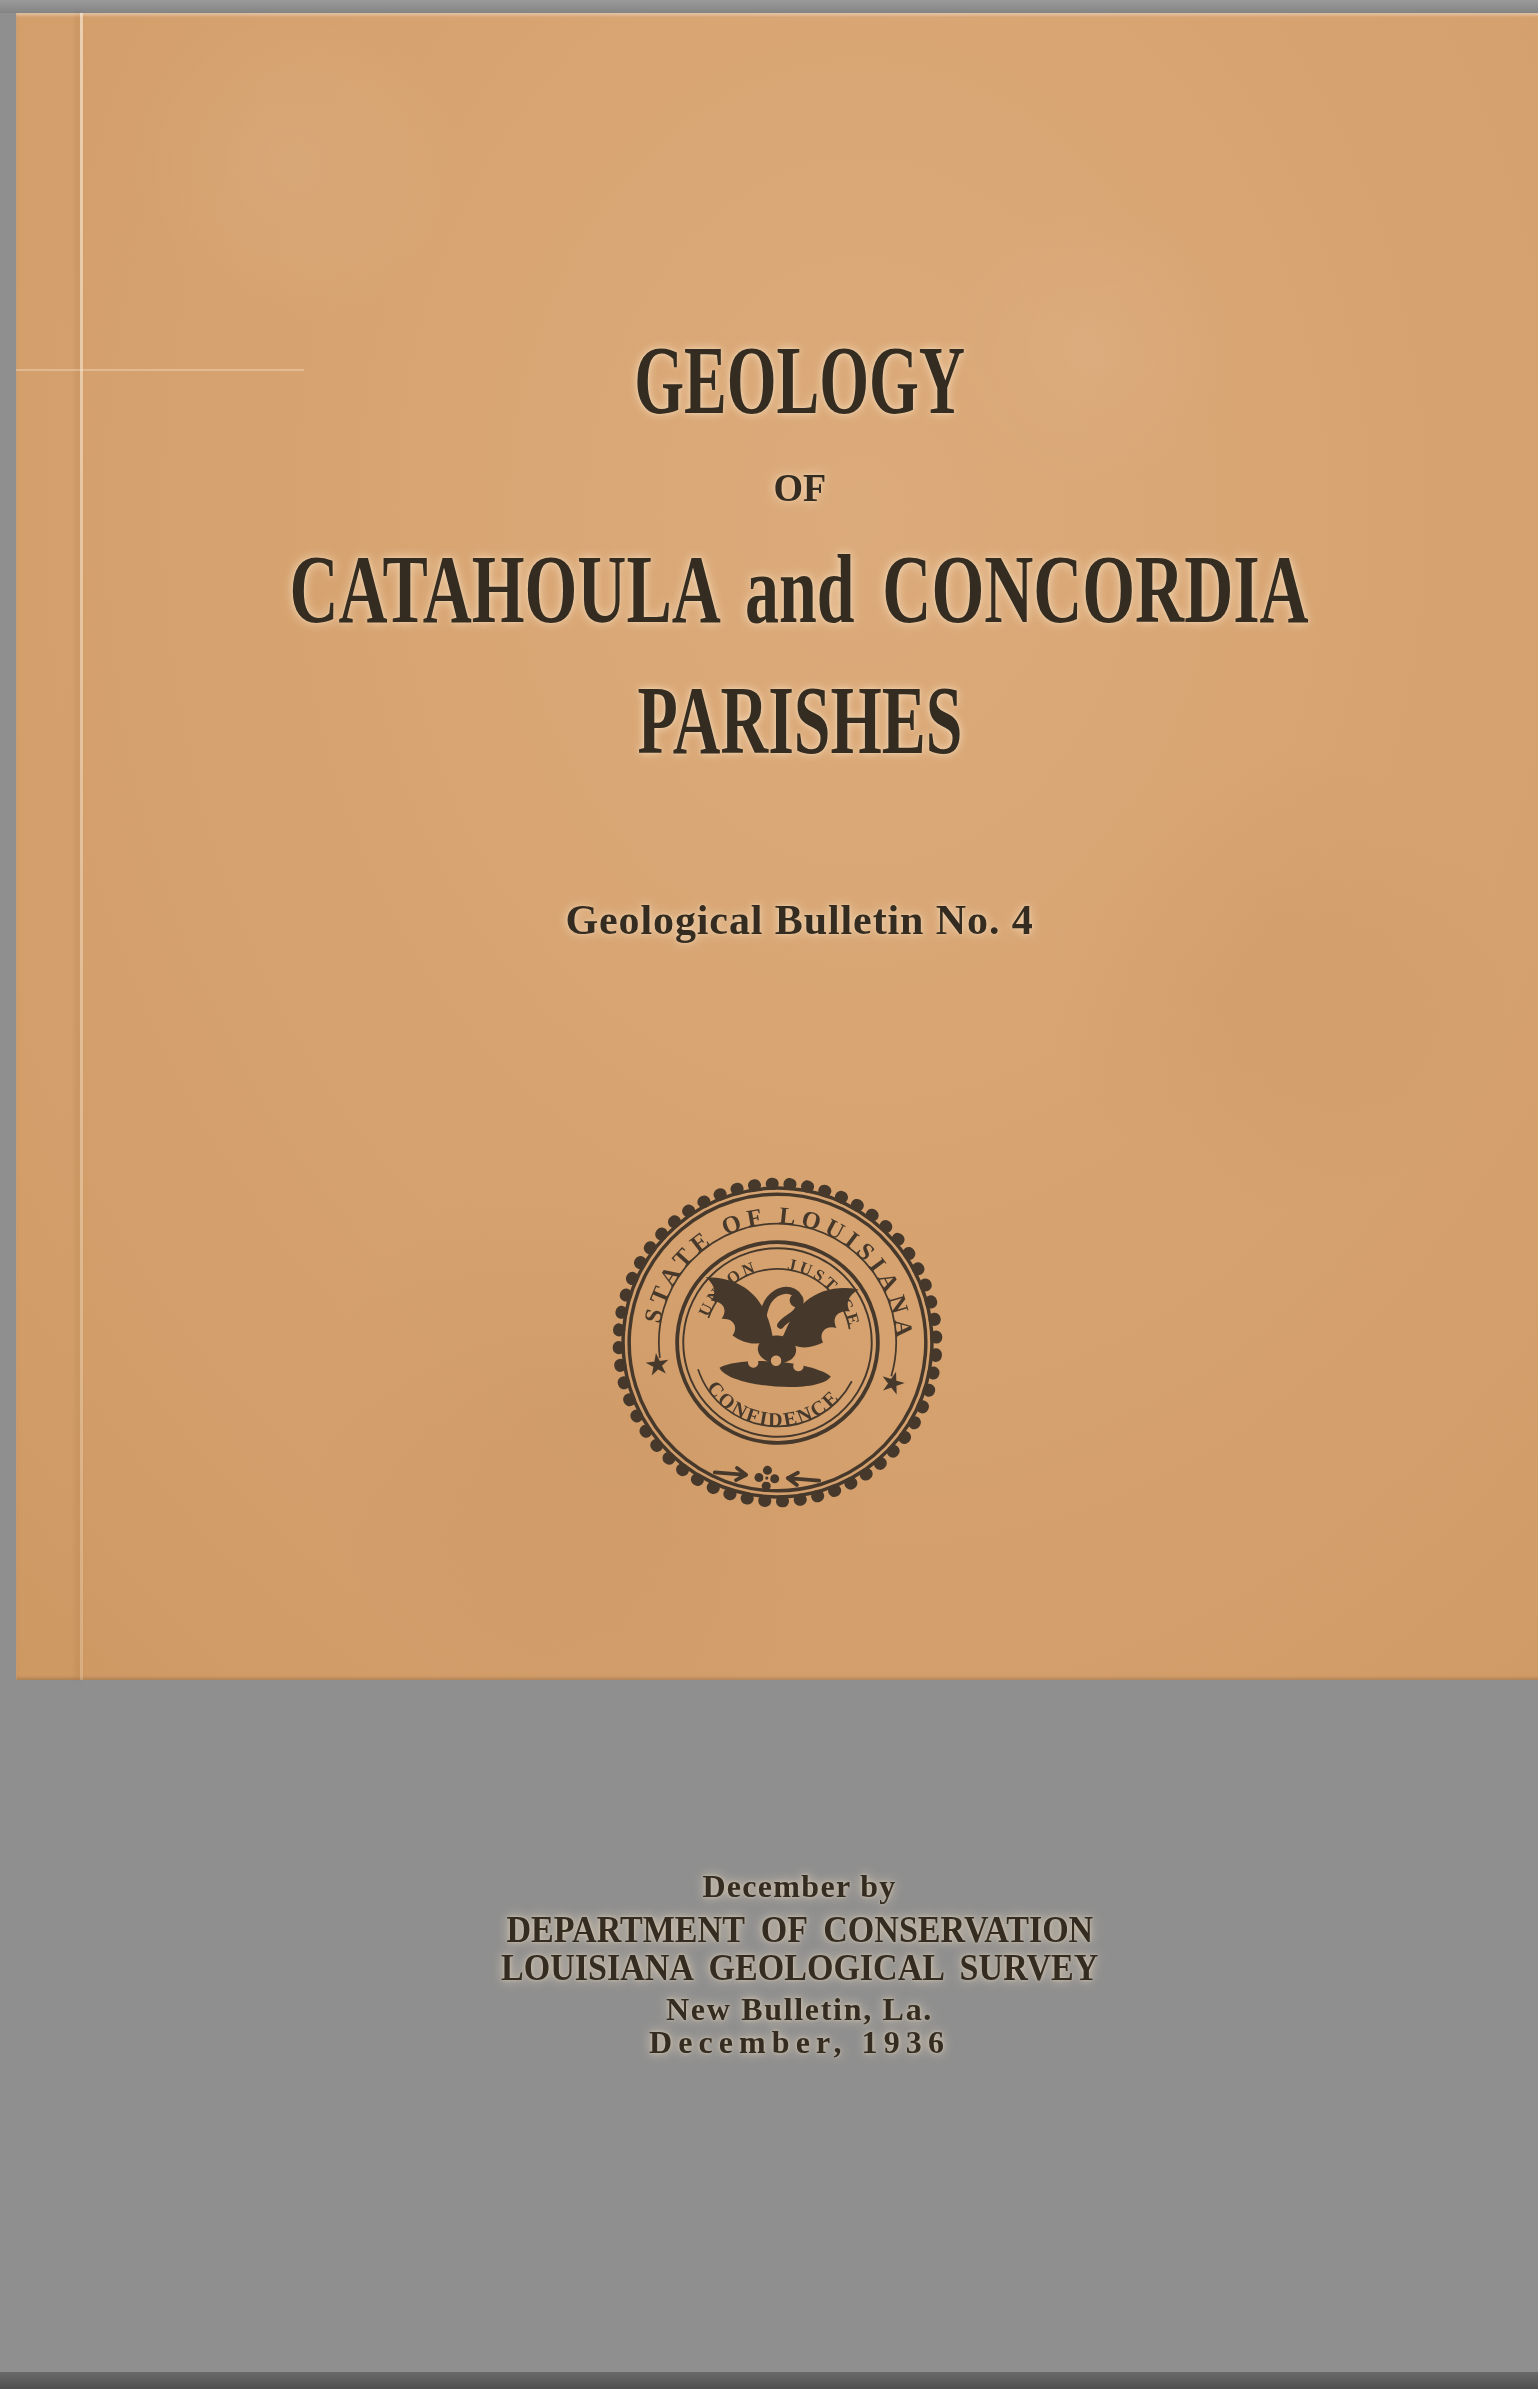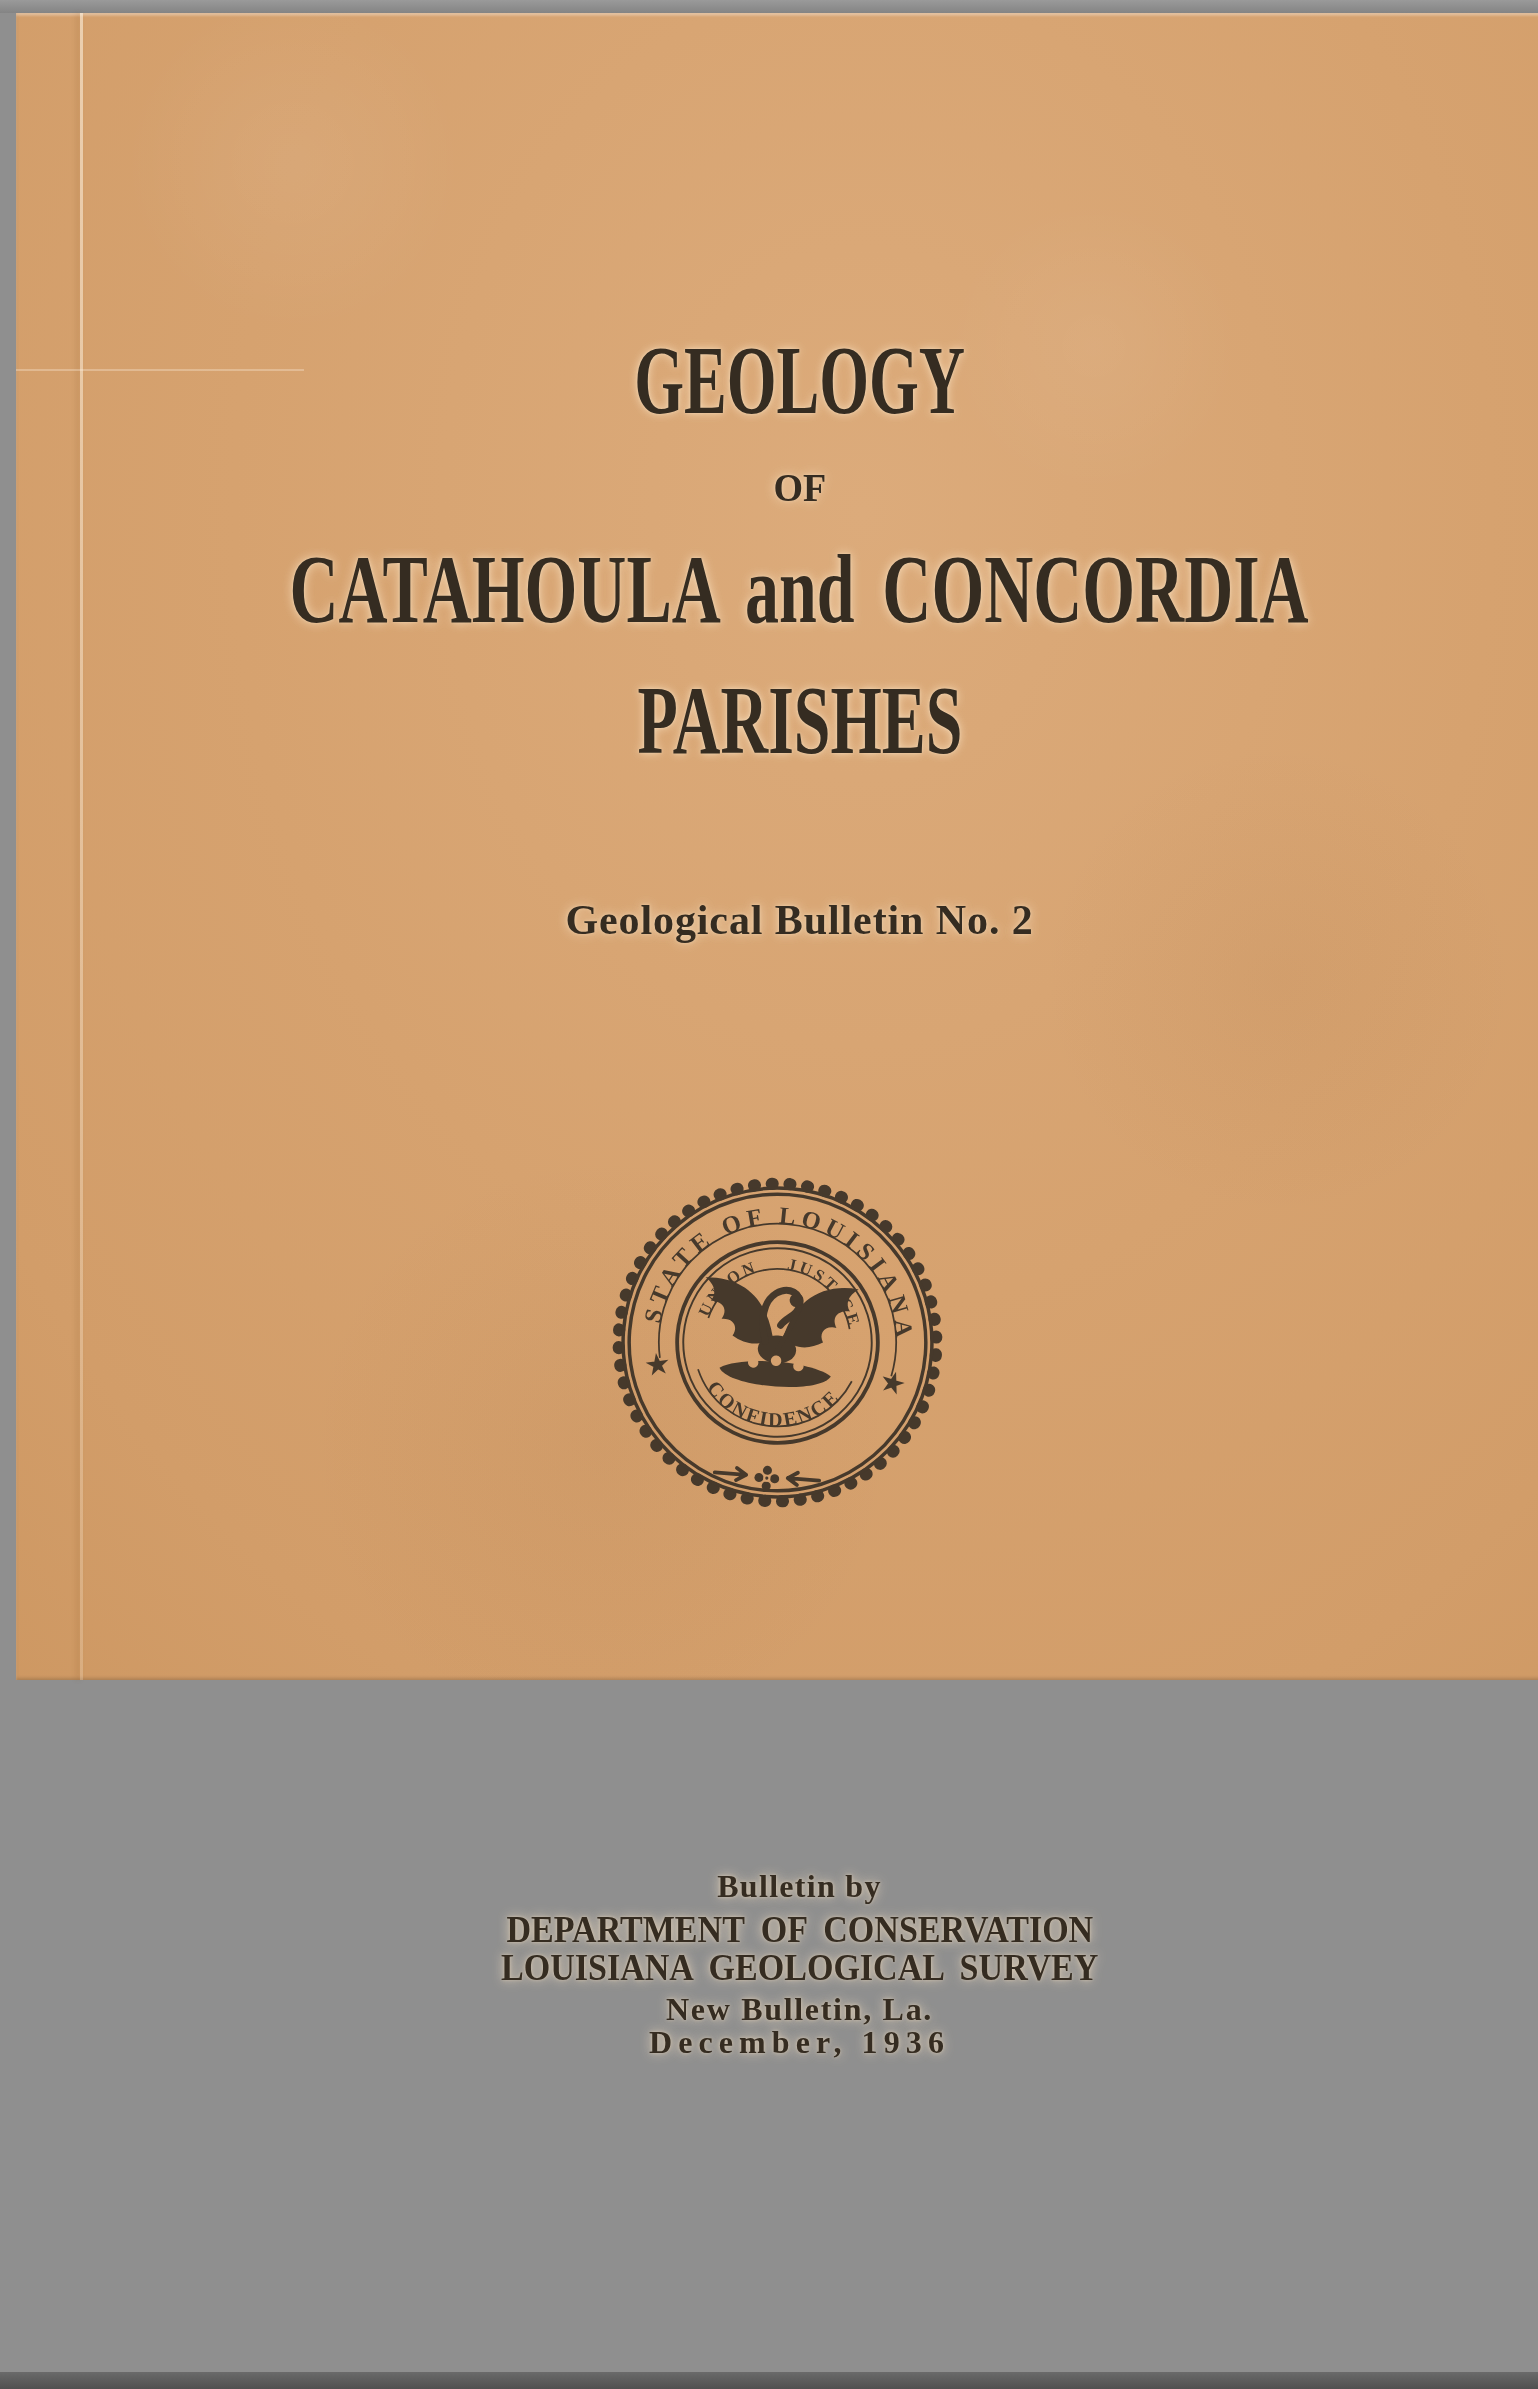--- a/index.html
+++ b/index.html
@@ -69,21 +69,21 @@
 <div class="cover">
   <div class="mottle"></div>
   <div class="spine-crease"></div>
   <div class="h-crease"></div>
 
   <div class="line t-geology"><span>GEOLOGY</span></div>
   <div class="line t-of"><span>OF</span></div>
   <div class="line t-parishes1"><span>CATAHOULA and CONCORDIA</span></div>
   <div class="line t-parishes2"><span>PARISHES</span></div>
 
-  <div class="line t-bulletin"><span>Geological Bulletin No. 2</span></div>
+  <div class="line t-bulletin"><span>Geological Bulletin No. 4</span></div>
 
   <svg class="seal" viewBox="0 0 200 200" xmlns="http://www.w3.org/2000/svg">
     <g transform="rotate(4.5 100 100)" stroke="#3c3227" fill="none">
 
       <circle cx="100" cy="100" r="91" stroke-width="7" stroke-dasharray="0.5 9.7" stroke-linecap="round"></circle>
       <circle cx="100" cy="100" r="88.5" stroke-width="2"></circle>
       <circle cx="100" cy="100" r="85" stroke-width="2"></circle>
       <circle cx="100" cy="100" r="57.5" stroke-width="2.2"></circle>
       <circle cx="100" cy="100" r="54" stroke-width="1.1"></circle>
 
@@ -125,19 +125,19 @@
             <circle cx="104.5" cy="178" r="2.6"></circle>
           <circle cx="100" cy="173.5" r="2.6"></circle>
             <circle cx="100" cy="182.5" r="2.6"></circle>
           <circle cx="100" cy="178" r="2" fill="#d6a26f"></circle>
           <circle cx="100" cy="178" r=".9"></circle>
         </g>
       </g>
     </g>
   </svg>
 
-  <div class="line t-pub"><span>Bulletin by</span></div>
+  <div class="line t-pub"><span>December by</span></div>
   <div class="line t-org1"><span>DEPARTMENT OF CONSERVATION</span></div>
   <div class="line t-org2"><span>LOUISIANA GEOLOGICAL SURVEY</span></div>
   <div class="line t-place"><span>New Bulletin, La.</span></div>
   <div class="line t-date"><span>December, 1936</span></div>
 </div>
 
 
 </body></html>

